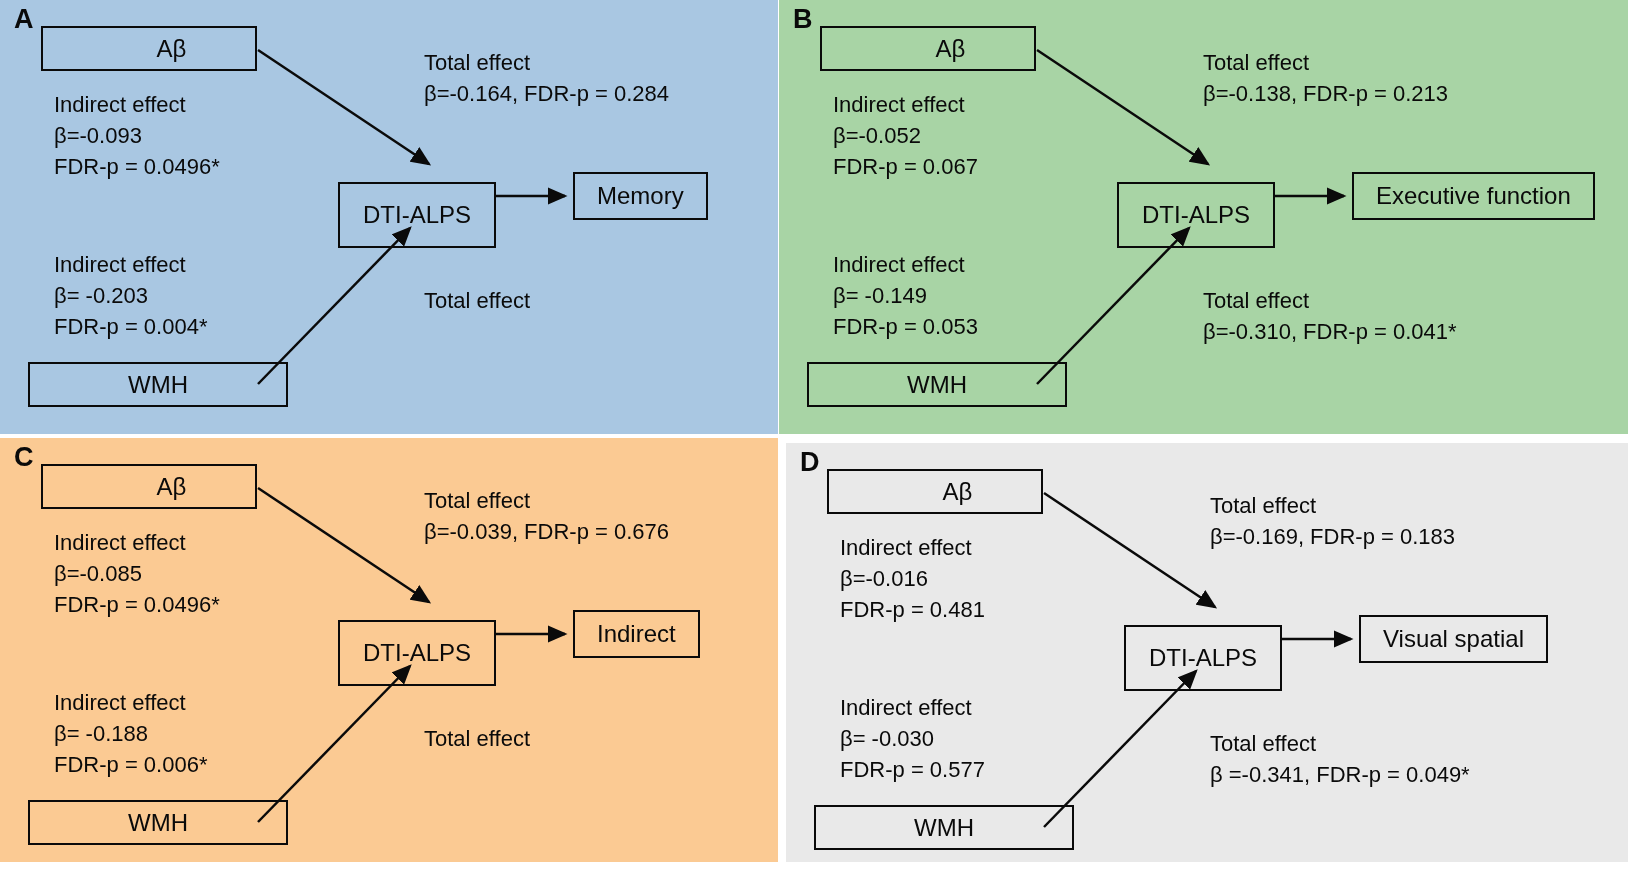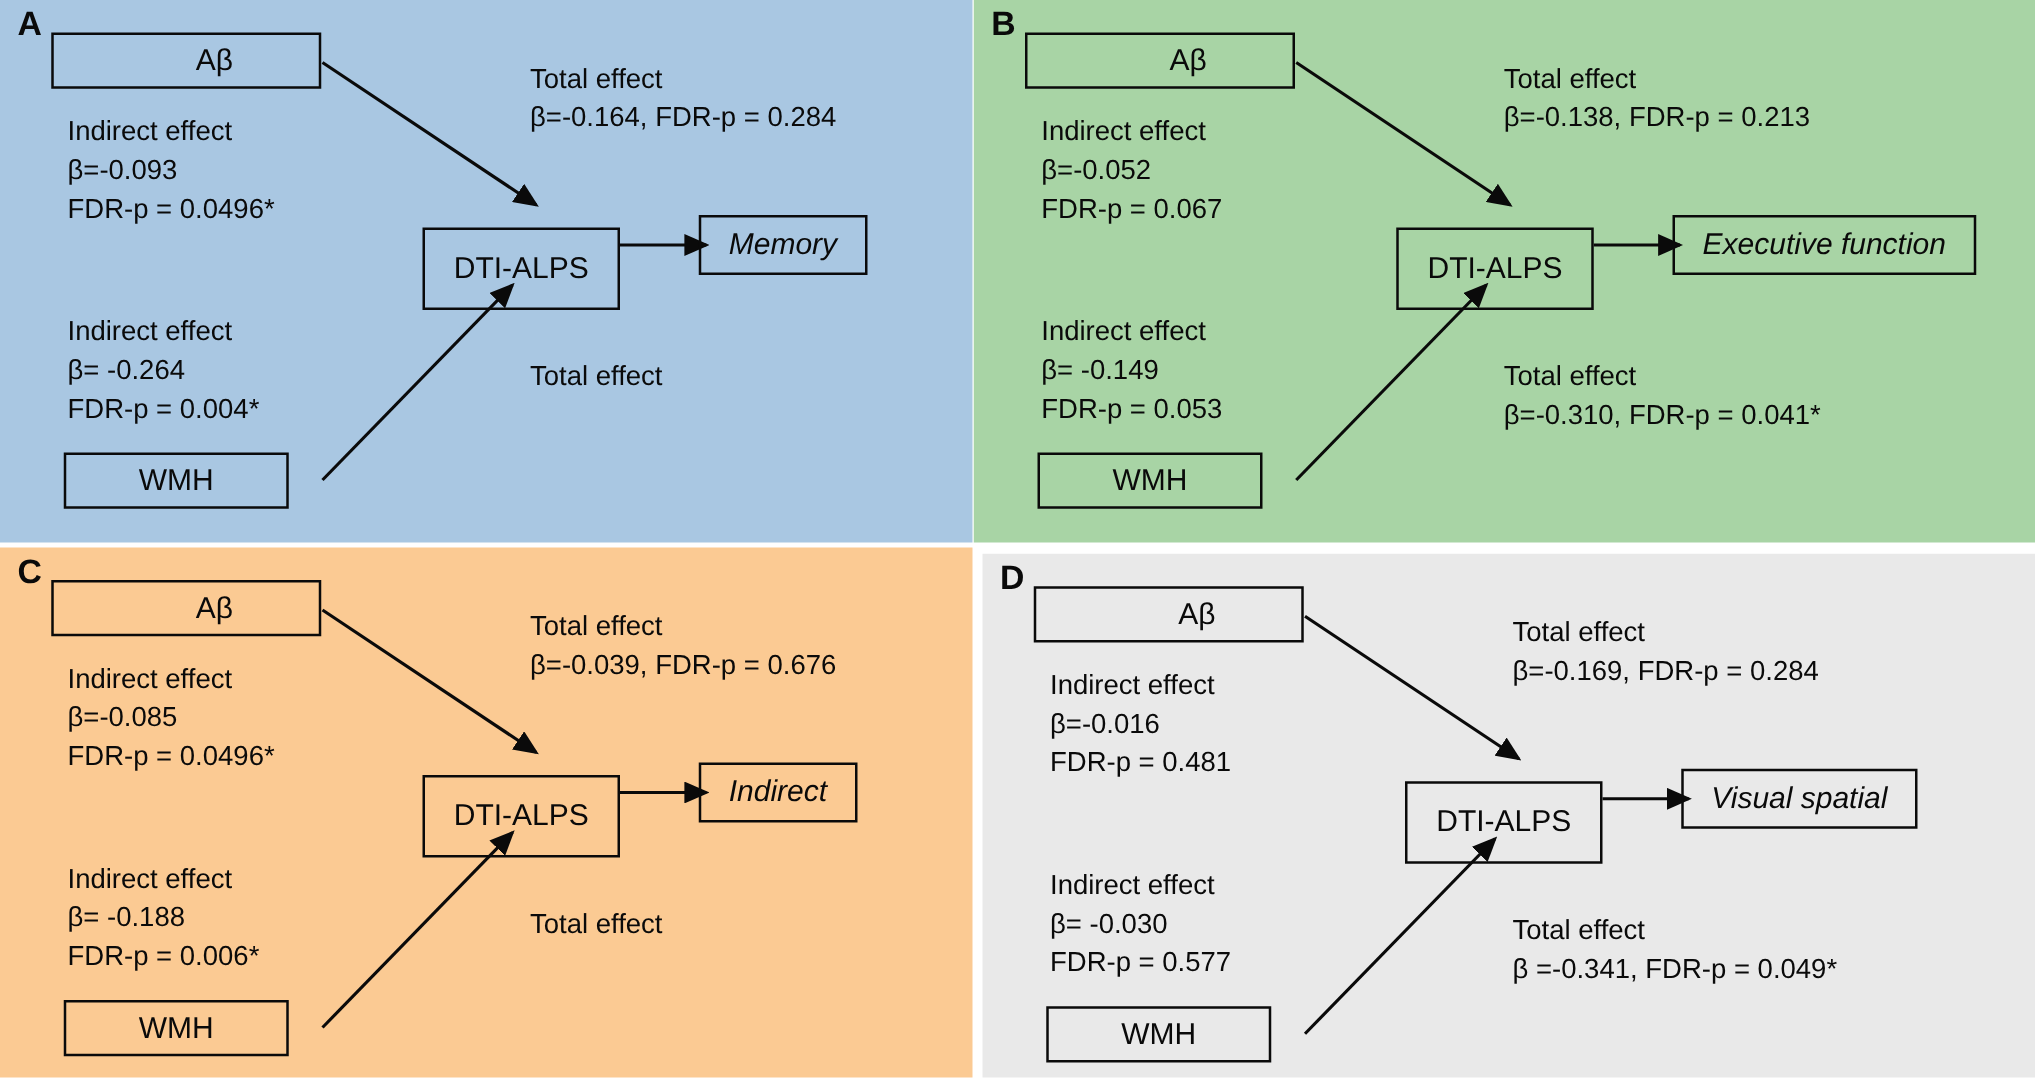--- a/index.html
+++ b/index.html
@@ -39,23 +39,23 @@
     position: absolute;
     border: 2.5px solid #0a0a0a;
     display: flex;
     align-items: center;
     justify-content: center;
     font-size: 24px;
     box-sizing: border-box;
     white-space: nowrap;
   }
   .box.predictor-top    { left: 41px;  top: 26px;  width: 216px; height: 45px; padding-left: 45px; }
-  .box.predictor-bottom { left: 51px;  top: 362px; width: 180px; height: 45px; }
+  .box.predictor-bottom { left: 28px;  top: 362px; width: 260px; height: 45px; }
   .box.mediator         { left: 338px; top: 182px; width: 158px; height: 66px; }
-  .box.outcome          { left: 559px; top: 172px; height: 48px; padding: 0 22px; font-style: italic; }
+  .box.outcome          { left: 573px; top: 172px; height: 48px; padding: 0 22px; }
 
   .tb {
     position: absolute;
     font-size: 22px;
     line-height: 31px;
     white-space: nowrap;
   }
   .tb.indirect-top    { left: 54px;  top: 89px;  }
   .tb.indirect-bottom { left: 54px;  top: 249px; }
   .tb.total-top       { left: 424px; top: 47px;  }
@@ -90,21 +90,21 @@
     </svg>
     <span class="corner">A</span>
     <div class="box predictor-top">Aβ</div>
     <div class="tb indirect-top">
       <div>Indirect effect</div>
       <div>β=-0.093</div>
       <div>FDR-p = 0.0496*</div>
     </div>
     <div class="tb indirect-bottom">
       <div>Indirect effect</div>
-      <div>β= -0.264</div>
+      <div>β= -0.203</div>
       <div>FDR-p = 0.004*</div>
     </div>
     <div class="tb total-top">
       <div>Total effect</div>
       <div>β=-0.164, FDR-p = 0.284</div>
     </div>
     <div class="tb total-bottom">
       <div>Total effect</div>
     </div>
     <div class="box mediator">DTI-ALPS</div>
@@ -201,21 +201,21 @@
       <div>β=-0.016</div>
       <div>FDR-p = 0.481</div>
     </div>
     <div class="tb indirect-bottom">
       <div>Indirect effect</div>
       <div>β= -0.030</div>
       <div>FDR-p = 0.577</div>
     </div>
     <div class="tb total-top">
       <div>Total effect</div>
-      <div>β=-0.169, FDR-p = 0.284</div>
+      <div>β=-0.169, FDR-p = 0.183</div>
     </div>
     <div class="tb total-bottom">
       <div>Total effect</div>
       <div>β =-0.341, FDR-p = 0.049*</div>
     </div>
     <div class="box mediator">DTI-ALPS</div>
     <div class="box outcome">Visual spatial</div>
     <div class="box predictor-bottom">WMH</div>
   </section>
 

